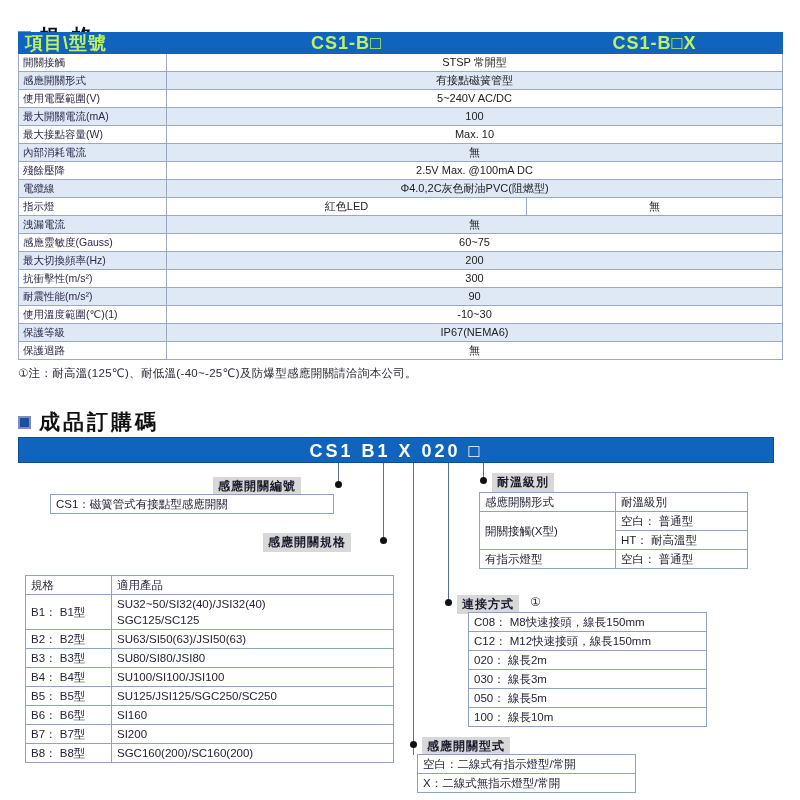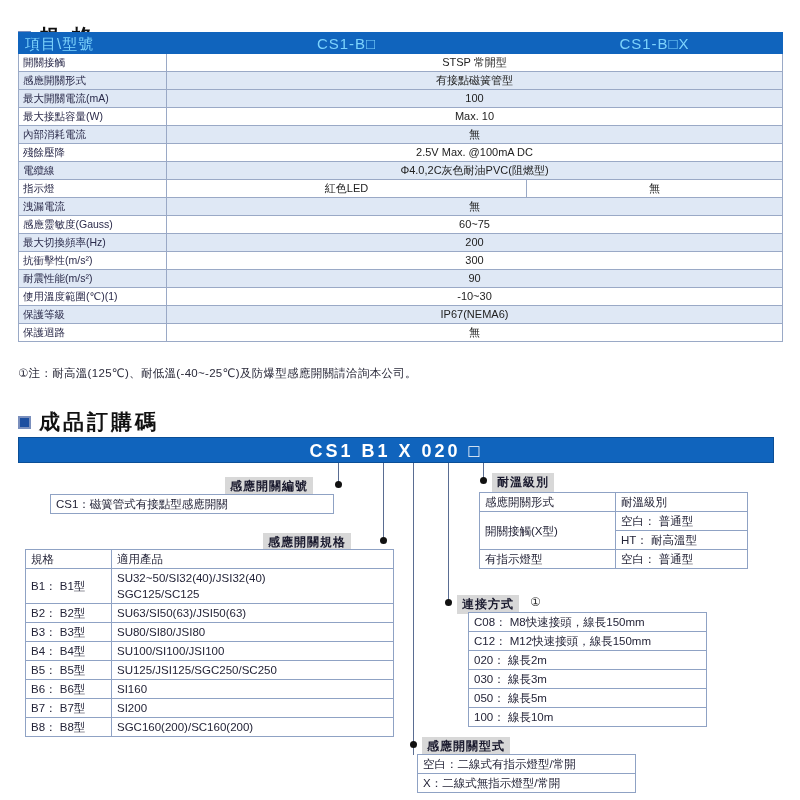--- a/index.html
+++ b/index.html
@@ -61,23 +61,23 @@
   table.spec th, table.spec td {
     border: 1px solid #9aa9c6;
     height: 17px;
     padding: 0 4px;
     line-height: 15px;
     white-space: nowrap;
     overflow: hidden;
   }
   table.spec thead th {
     background: #1064bd;
-    color: #7dd3fc;
-    font-weight: normal;
-    font-size: 15px;
+    color: #bef264;
+    font-weight: bold;
+    font-size: 18px;
     letter-spacing: 1px;
     border-color: #1064bd;
     height: 20px;
   }
   table.spec thead th.hl {
     text-align: left;
     padding-left: 6px;
   }
   td.lbl {
     text-align: left;
@@ -213,20 +213,24 @@
     </thead>
     <tbody>
         <tr class="norm">
           <td class="lbl">開關接觸</td>
           <td class="val" colspan="2">STSP 常開型</td>
         </tr>
         <tr class="alt">
           <td class="lbl">感應開關形式</td>
           <td class="val" colspan="2">有接點磁簧管型</td>
         </tr>
+        <tr class="norm">
+          <td class="lbl">使用電壓範圍(V)</td>
+          <td class="val" colspan="2">5~240V AC/DC</td>
+        </tr>
         <tr class="alt">
           <td class="lbl">最大開關電流(mA)</td>
           <td class="val" colspan="2">100</td>
         </tr>
         <tr class="norm">
           <td class="lbl">最大接點容量(W)</td>
           <td class="val" colspan="2">Max. 10</td>
         </tr>
         <tr class="alt">
           <td class="lbl">內部消耗電流</td>
@@ -291,21 +295,21 @@
 <div class="code-bar">
   <div class="code-txt">CS1 B1 X 020 □</div>
 </div>
 
 <div class="leader" style="left:338px; top:463px; height:22px;"></div>
 <div class="leader" style="left:383px; top:463px; height:74px;"></div>
 <div class="leader" style="left:413px; top:463px; height:292px;"></div>
 <div class="leader" style="left:448px; top:463px; height:140px;"></div>
 <div class="leader" style="left:483px; top:463px; height:18px;"></div>
 
-<div class="tag" style="left:225px; top:477px;">感應開關編號</div>
+<div class="tag" style="left:213px; top:477px;">感應開關編號</div>
 <div class="dot" style="left:335px; top:481px;"></div>
 <div class="single-box" style="left:50px; top:494px; width:272px;">CS1：磁簧管式有接點型感應開關</div>
 
 <div class="dot" style="left:480px; top:477px;"></div>
 <div class="tag" style="left:492px; top:473px;">耐溫級別</div>
 <table class="box" style="position:absolute; left:479px; top:492px; width:268px;">
   <colgroup>
       <col style="width:136px">
       <col style="width:132px">
     </colgroup>
@@ -323,21 +327,21 @@
       </tr>
       <tr>
         <td class="c" rowspan="1">有指示燈型</td>
         <td class="c">空白： 普通型</td>
       </tr>
     </tbody>
 </table>
 
 <div class="tag" style="left:263px; top:533px;">感應開關規格</div>
 <div class="dot" style="left:380px; top:537px;"></div>
-<table class="box" style="position:absolute; left:25px; top:549px; width:368px;">
+<table class="box" style="position:absolute; left:25px; top:575px; width:368px;">
   <colgroup>
       <col style="width:86px">
       <col style="width:282px">
     </colgroup>
   <tbody>
       <tr>
         <td class="c">規格</td>
         <td class="c">適用產品</td>
       </tr>
       <tr>

